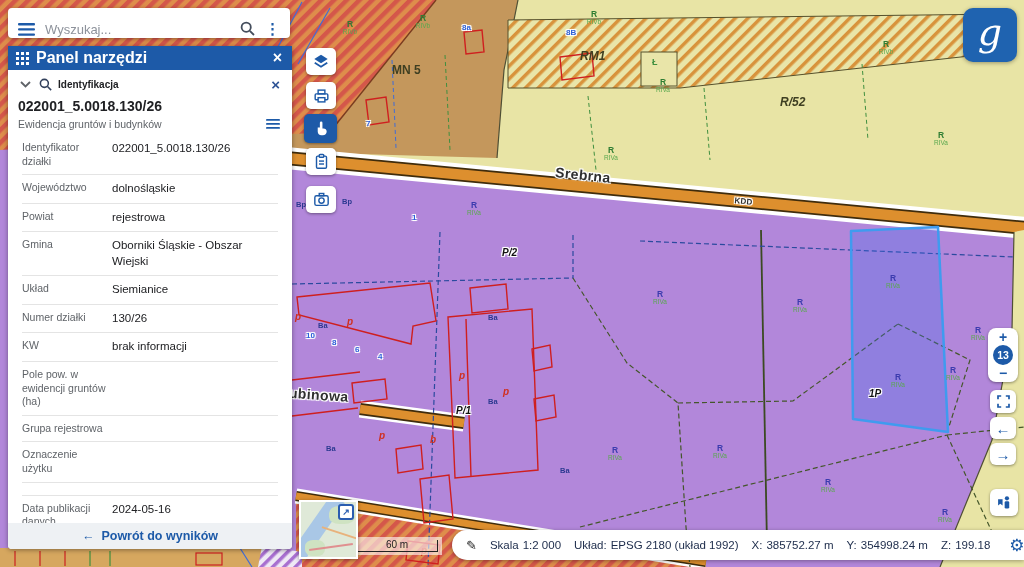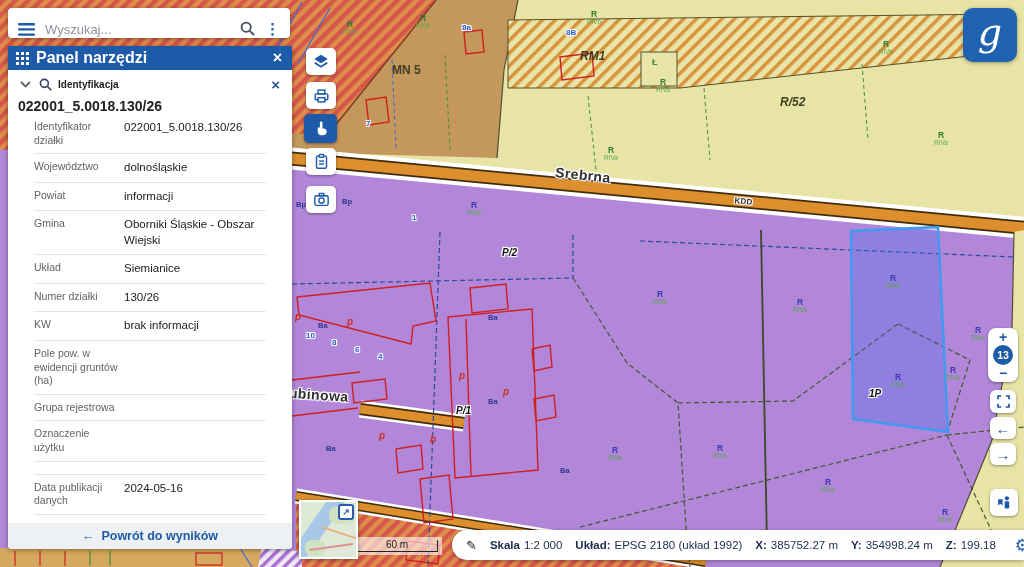--- a/index.html
+++ b/index.html
@@ -37,21 +37,21 @@
     box-shadow:0 1px 5px rgba(0,0,0,.4);display:flex;flex-direction:column;z-index:30;overflow:hidden;}
   .panel-head{height:24px;background:#1d5aa8;display:flex;align-items:center;gap:7px;padding:0 8px;flex:none;}
   .panel-head .ttl{color:#fff;font-size:16px;font-weight:bold;flex:1;}
   .xbtn{color:#fff;font-size:16px;line-height:1;font-weight:bold;background:none;border:none;cursor:pointer;padding:0 2px;}
   .sect{display:flex;align-items:center;gap:6px;padding:7px 10px 4px 10px;flex:none;}
   .sect .ttl{font-size:10px;font-weight:bold;color:#202124;flex:1;}
   .sect .xbtn{color:#2f5496;font-size:15px;}
   .result-id{font-size:14px;font-weight:bold;color:#202124;padding:2px 10px 0 10px;flex:none;}
   .result-src{display:flex;align-items:center;padding:3px 10px 4px 10px;flex:none;}
   .result-src span{font-size:10.5px;color:#5f6368;flex:1;}
-  .rows{flex:1;overflow:hidden;padding:0 26px;}
+  .rows{flex:1;overflow:hidden;padding:0 14px;}
   .row{display:flex;border-bottom:1px solid #e4e4e4;padding:6px 0;}
   .row .lbl{width:86px;flex:none;font-size:10.5px;color:#5f6368;line-height:1.3;}
   .row .val{flex:1;font-size:11.5px;color:#202124;line-height:1.35;padding-left:4px;}
   .panel-foot{height:26px;background:#eef1f4;display:flex;align-items:center;justify-content:center;gap:7px;
     color:#1d5aa8;font-size:12.5px;font-weight:bold;flex:none;cursor:pointer;}
 
   
   .tbtn{position:absolute;left:306px;width:30px;height:27px;background:#fff;border:none;border-radius:5px;
     box-shadow:0 1px 3px rgba(0,0,0,.4);display:flex;align-items:center;justify-content:center;cursor:pointer;z-index:20;}
   .tbtn.active{background:#1d5aa8;left:304px;width:33px;height:29px;}
@@ -64,21 +64,21 @@
     padding:2px 0;z-index:20;}
   .zbtn{background:none;border:none;color:#1d5aa8;font-size:14px;font-weight:bold;line-height:1;cursor:pointer;padding:0;}
   .zbadge{width:20px;height:20px;border-radius:50%;background:#1d5aa8;color:#fff;font-size:10.5px;font-weight:bold;
     display:flex;align-items:center;justify-content:center;}
   .arrowg{font-size:15px;font-weight:bold;color:#1d5aa8;line-height:1;}
 
   
   .statusbar{position:absolute;left:452px;top:530px;width:572px;height:30px;background:#fff;border-radius:16px 0 0 16px;
     box-shadow:0 1px 4px rgba(0,0,0,.35);display:flex;align-items:center;gap:13px;padding:0 8px 0 14px;z-index:30;
     font-size:11.5px;color:#1c2b4a;white-space:nowrap;}
-  .statusbar b{font-weight:bold;}
+  .statusbar b{font-weight:normal;}
   .sb-item{display:flex;gap:4px;align-items:center;}
   .gearbtn{margin-left:auto;background:none;border:none;color:#1d5aa8;font-size:17px;cursor:pointer;line-height:1;}
   .pencil{font-size:13px;color:#222;}
 
   
   .logo{position:absolute;left:963px;top:8px;width:54px;height:54px;background:#1f63b0;border-radius:10px;
     box-shadow:0 1px 4px rgba(0,0,0,.35);display:flex;align-items:center;justify-content:center;cursor:pointer;z-index:30;}
   .logo span{color:#fff;font-size:38px;font-family:"DejaVu Serif",serif;font-style:italic;line-height:.8;margin-top:-6px;}
 
   
@@ -375,33 +375,45 @@
       </button>
       <svg width="13" height="13" viewBox="0 0 15 15" fill="none" stroke="#33415c" stroke-width="1.8">
           <circle cx="6.2" cy="6.2" r="4.6"></circle>
           <line x1="9.8" y1="9.8" x2="14" y2="14"></line>
         </svg>
       <span class="ttl">Identyfikacja</span>
       <button class="xbtn"><span>×</span></button>
     </div>
 
     <div class="result-id">022001_5.0018.130/26</div>
+    <div class="result-src">
+      <span>Ewidencja gruntów i budynków</span>
+      <button class="iconbtn">
+        <svg width="14" height="10" viewBox="0 0 14 10">
+            <g fill="#1d5aa8">
+              <rect width="14" height="1.8" rx=".9"></rect>
+              <rect y="4" width="14" height="1.8" rx=".9"></rect>
+              <rect y="8" width="14" height="1.8" rx=".9"></rect>
+            </g>
+          </svg>
+      </button>
+    </div>
 
     <div class="rows">
       <div class="row">
           <span class="lbl">Identyfikator działki</span>
           <span class="val">022001_5.0018.130/26</span>
         </div>
       <div class="row">
           <span class="lbl">Województwo</span>
           <span class="val">dolnośląskie</span>
         </div>
       <div class="row">
           <span class="lbl">Powiat</span>
-          <span class="val">informacji</span>
+          <span class="val">rejestrowa</span>
         </div>
       <div class="row">
           <span class="lbl">Gmina</span>
           <span class="val">Oborniki Śląskie - Obszar Wiejski</span>
         </div>
       <div class="row">
           <span class="lbl">Układ</span>
           <span class="val">Siemianice</span>
         </div>
       <div class="row">

